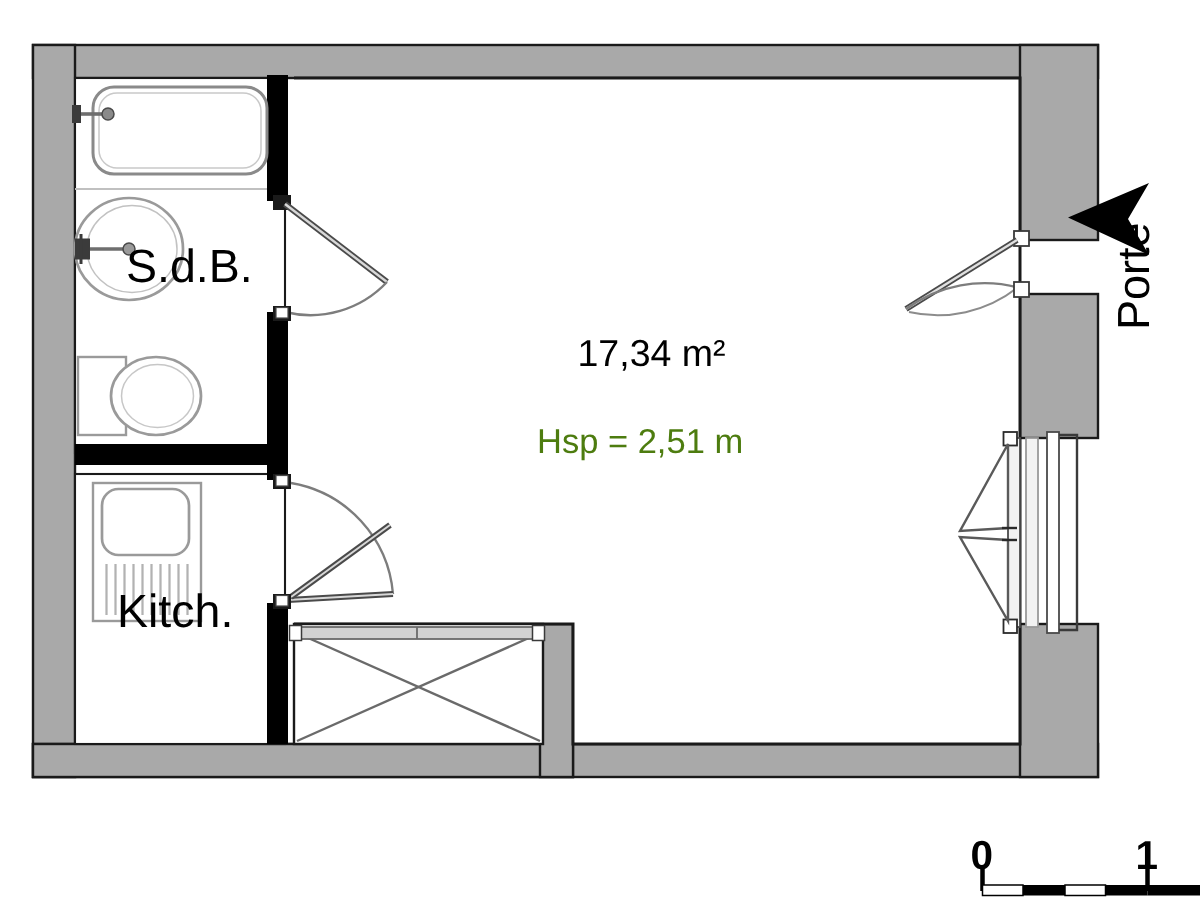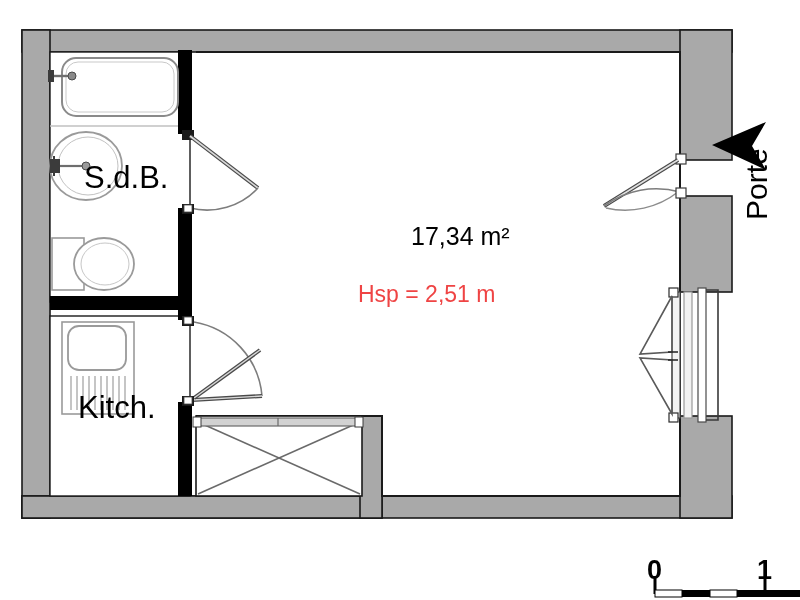--- a/index.html
+++ b/index.html
@@ -31,21 +31,21 @@
     user-select: none;
   }
   .lbl-room {
     font-size: 31px;
   }
   .lbl-area {
     font-size: 25px;
   }
   .lbl-hsp {
     font-size: 23px;
-    color: #ef4444;
+    color: #4d7c0f;
   }
   .lbl-porte {
     font-size: 30px;
     transform-origin: left bottom;
     transform: rotate(-90deg);
   }
   .lbl-scale {
     font-size: 27px;
     font-weight: bold;
   }
@@ -238,21 +238,21 @@
       <rect x="655" y="590" width="27" height="7" fill="#ffffff" stroke="#000000" stroke-width="1"></rect>
       <rect x="682" y="590" width="28" height="7" fill="#000000"></rect>
       <rect x="710" y="590" width="27" height="7" fill="#ffffff" stroke="#000000" stroke-width="1"></rect>
       <rect x="737" y="590" width="28" height="7" fill="#000000"></rect>
       <rect x="765" y="590" width="35" height="7" fill="#000000"></rect>
     </g>
 
   </svg>
 
 
-  <div class="lbl lbl-area" style="left:385px; top:224px;margin-left:26px;">17,34 m²</div>
+  <div class="lbl lbl-area" style="left:385px; top:224px;">17,34 m²</div>
 
   <div class="lbl lbl-hsp" style="left:358px; top:283px;">Hsp = 2,51 m</div>
 
   <div class="lbl lbl-room" style="left:84px; top:162px;text-align:center;">S.d.B.</div>
 
 
   <div class="lbl lbl-room" style="left:78px; top:392px;">Kitch.</div>
 
 
   <div class="lbl lbl-porte" style="left:772px; top:190px;">Porte</div>

